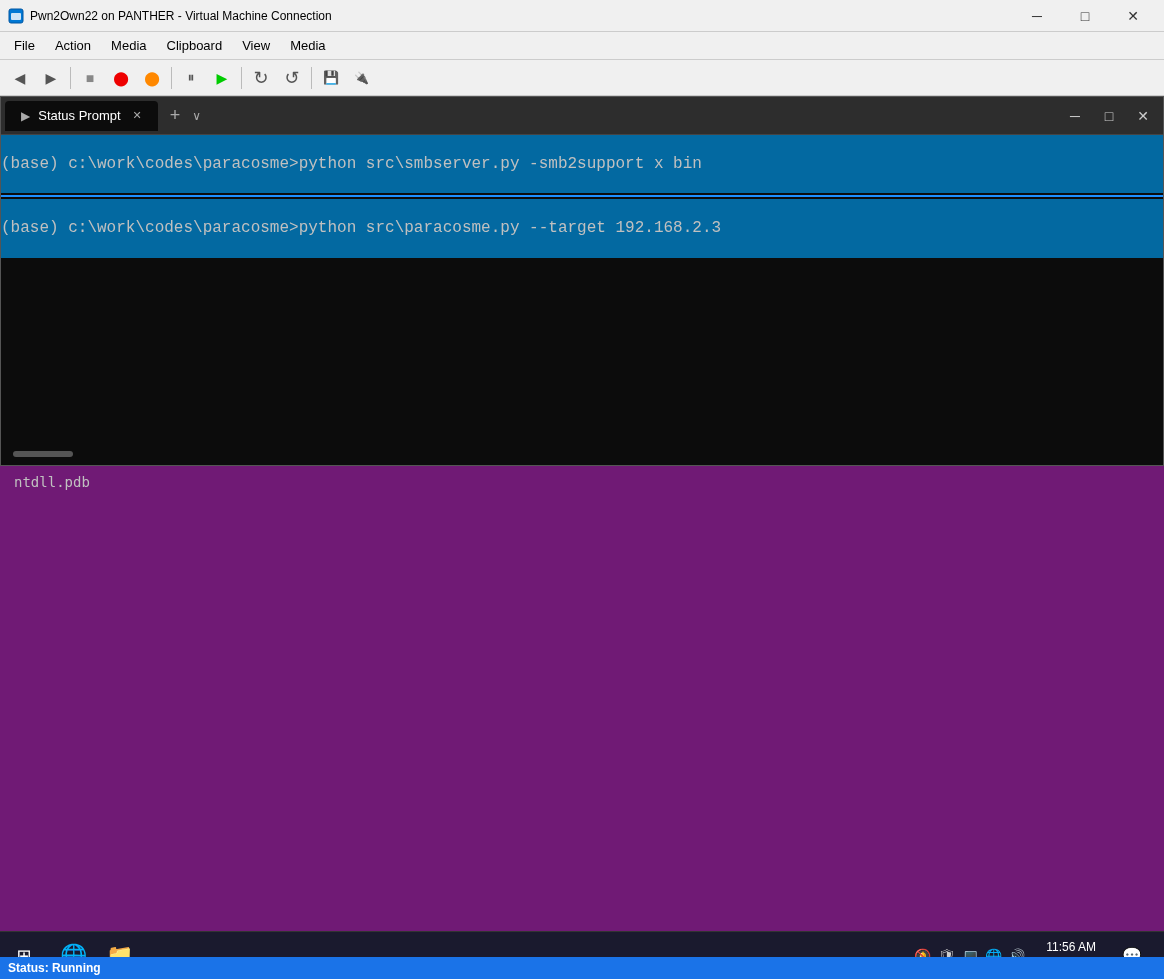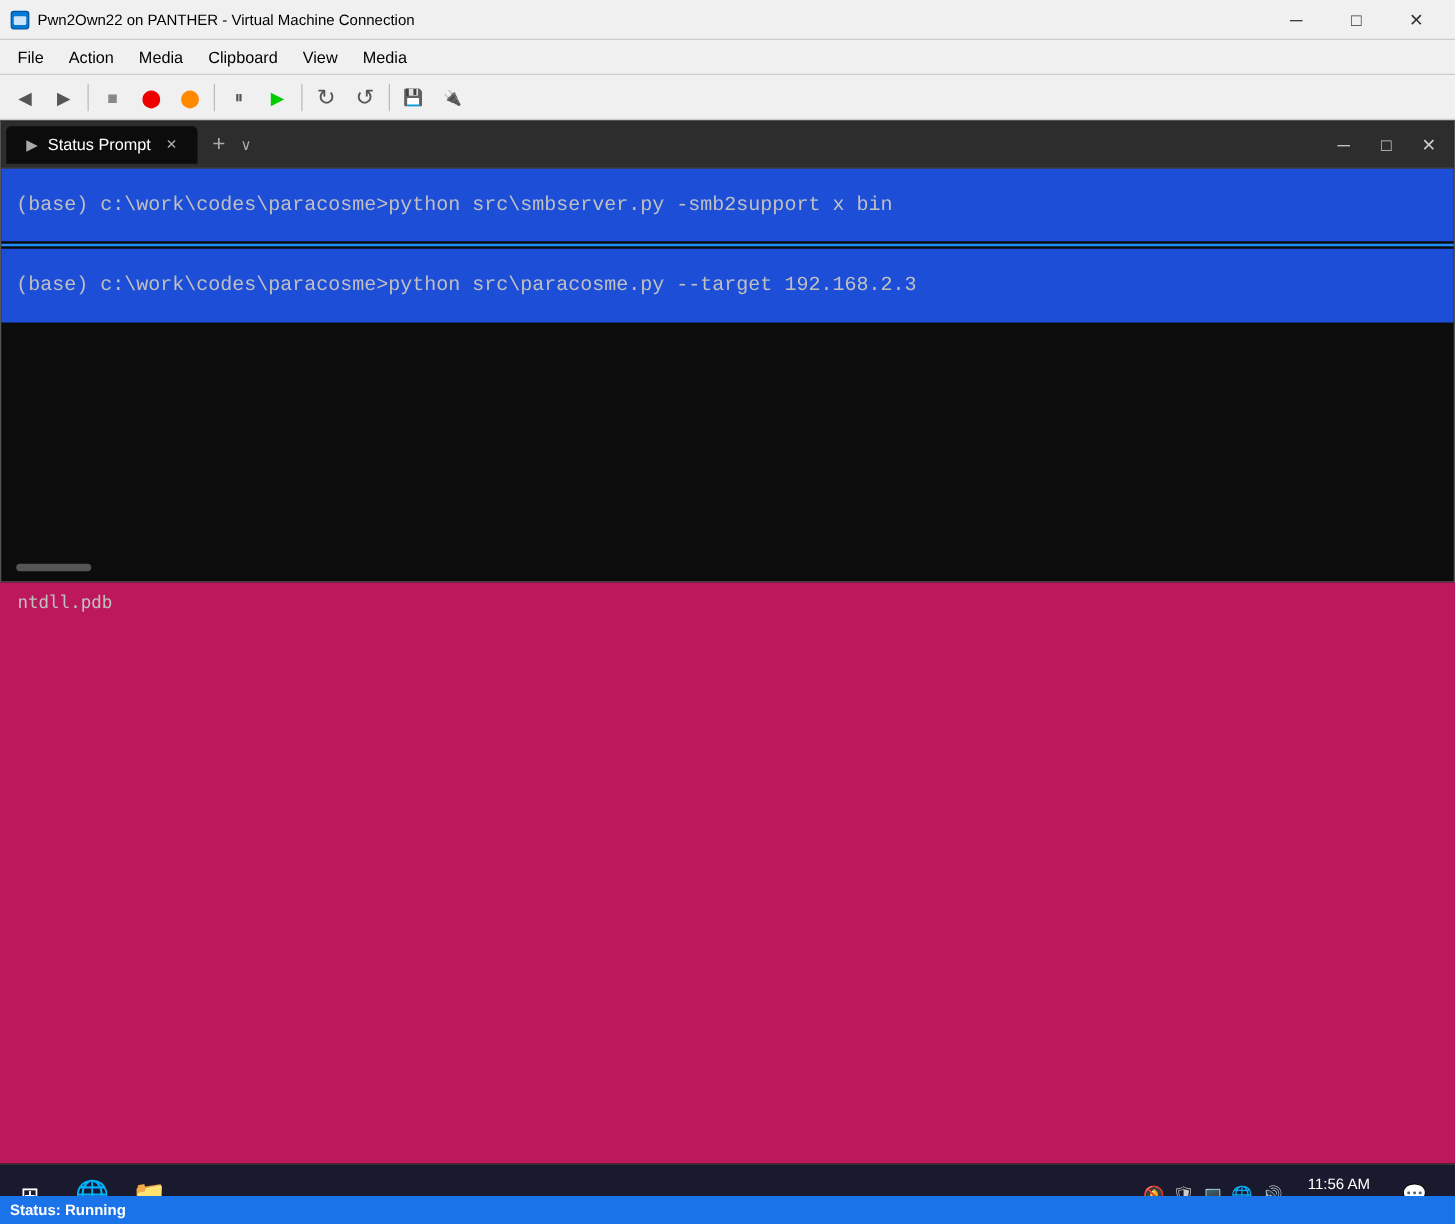--- a/index.html
+++ b/index.html
@@ -171,26 +171,26 @@
       color: #ccc;
       font-size: 14px;
       display: flex;
       align-items: center;
       justify-content: center;
       cursor: pointer;
     }
 
     
     .terminal-content {
-      padding: 8px 12px;
+      padding: 8px 0;
       color: #c0c0c0;
       font-family: 'Consolas', 'Courier New', monospace;
       font-size: 16px;
       line-height: 1.4;
-      background: #1d4ed8;
+      background: #0369a1;
     }
     .terminal-line {
       padding: 10px 0;
     }
     .terminal-divider {
       height: 2px;
       background: #1e90ff;
       margin: 2px 0;
     }
     .terminal-scrollbar-area {
@@ -203,21 +203,21 @@
       border-radius: 3px;
     }
 
     
     .desktop-area {
       position: absolute;
       top: 370px;
       left: 0;
       right: 0;
       bottom: 48px;
-      background: #be185d;
+      background: #701a75;
     }
     .desktop-icon {
       position: absolute;
       top: 8px;
       left: 14px;
       color: #c0c0c0;
       font-family: 'Consolas', monospace;
       font-size: 14px;
     }
 

